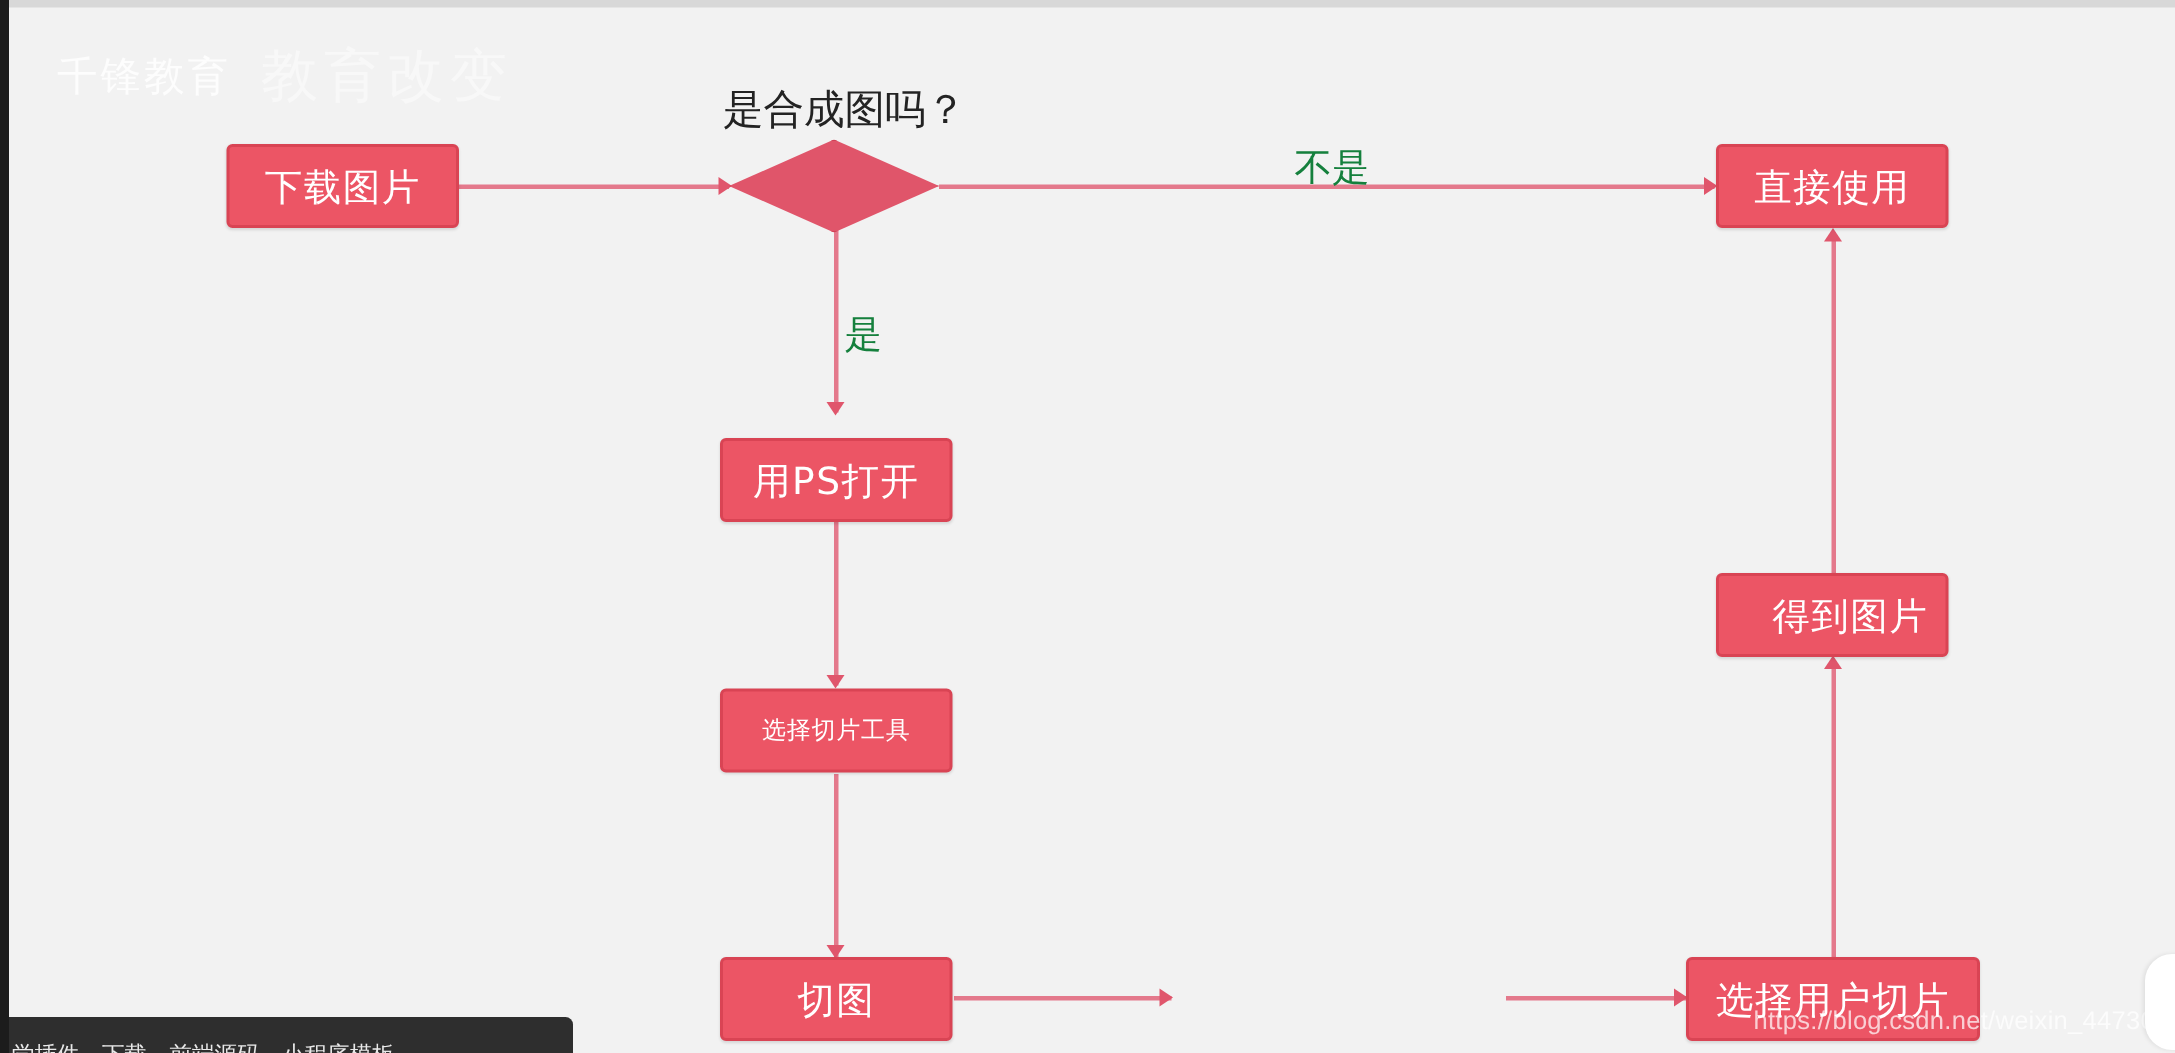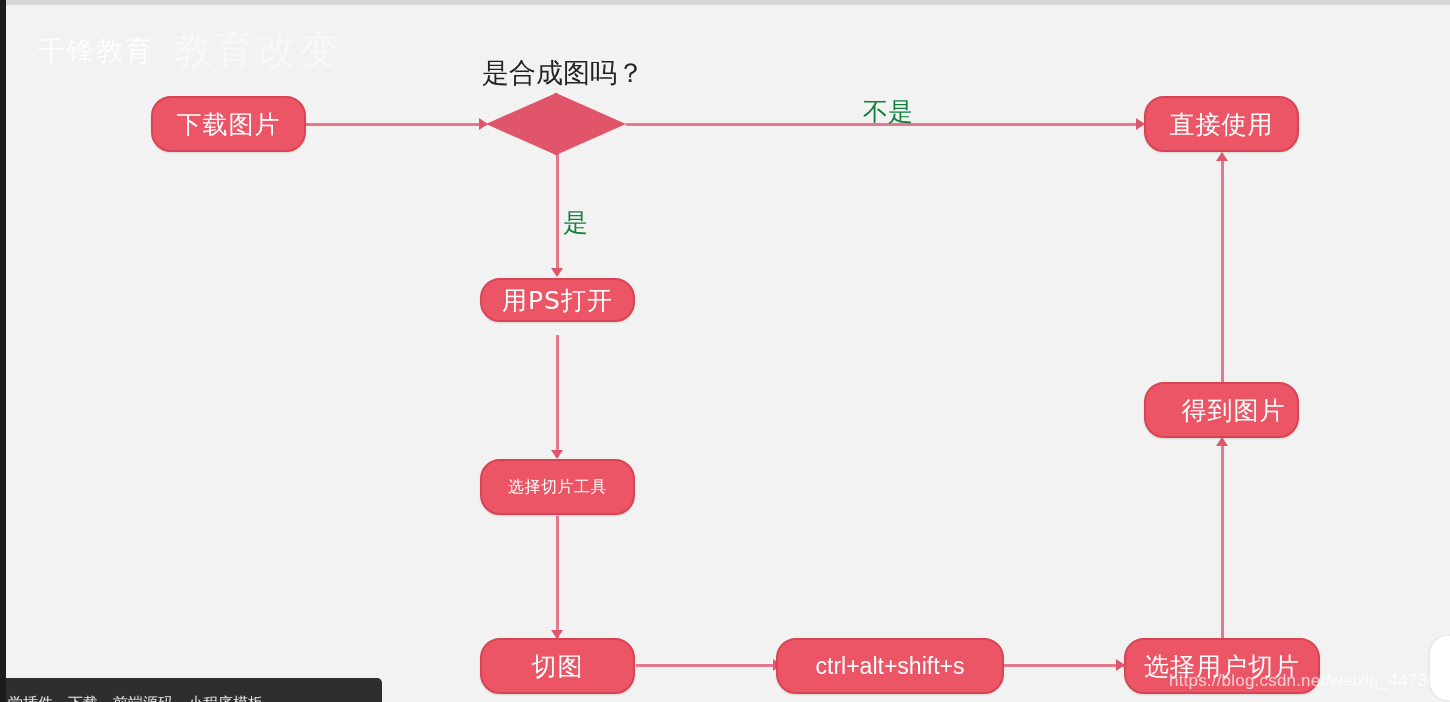--- a/index.html
+++ b/index.html
@@ -94,21 +94,21 @@
     border-radius: 18px 0 0 18px;
     box-shadow: -1px 0 3px rgba(0,0,0,0.08);
   }
 
   
   .node {
     position: absolute;
     box-sizing: border-box;
     background: #ec5565;
     border: 2px solid #d94454;
-    border-radius: 20px;
+    border-radius: 4px;
     color: #ffffff;
     display: flex;
     align-items: center;
     justify-content: center;
     text-align: center;
     font-size: 25px;
     letter-spacing: 1px;
     box-shadow: 0 1px 2px rgba(0,0,0,0.12);
     white-space: nowrap;
     font-family: "DejaVu Sans", "Liberation Sans", sans-serif;
@@ -204,27 +204,26 @@
 
   <div class="conn-v" style="left:1215px; top:155px; height:228px;"></div>
   <div class="arrow arrow-up" style="left:1210px; top:152px;"></div>
 
   <div class="diamond" style="left:480px; top:93px; width:140px; height:62px; clip-path: polygon(50% 0%, 100% 50%, 50% 100%, 0% 50%);"></div>
 
   <div class="node" style="left:145px; top:96px; width:155px; height:56px;">下载图片</div>
 
   <div class="node" style="left:1138px; top:96px; width:155px; height:56px;">直接使用</div>
 
-  <div class="node" style="left:474px; top:278px; width:155px; height:44px;">用PS打开</div>
+  <div class="node" style="left:474px; top:292px; width:155px; height:56px;">用PS打开</div>
 
   <div class="node" style="left:474px; top:638px; width:155px; height:56px;">切图</div>
 
   <div class="node small-text" style="left:474px; top:459px; width:155px; height:56px;">选择切片工具</div>
 
-  <div class="node mono-text" style="left:770px; top:638px; width:228px; height:56px;">ctrl+alt+shift+s</div>
 
   <div class="node" style="left:1118px; top:638px; width:196px; height:56px;">选择用户切片</div>
 
   <div class="node" style="left:1138px; top:382px; width:155px; height:56px;padding-left:24px;">得到图片</div>
 
   <div class="title-label" style="left:476px; top:55px;">是合成图吗？</div>
 
   <div class="edge-label" style="left:857px; top:95px;">不是</div>
 
   <div class="edge-label" style="left:557px; top:206px;">是</div>

